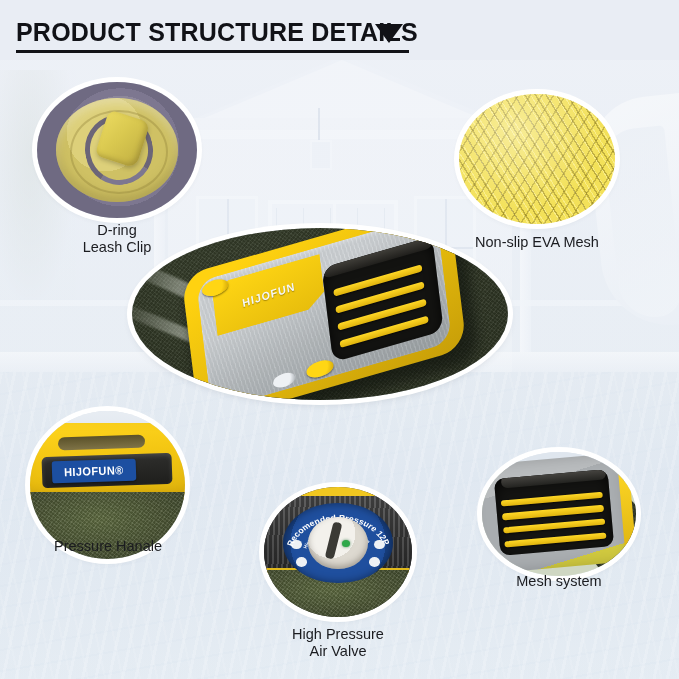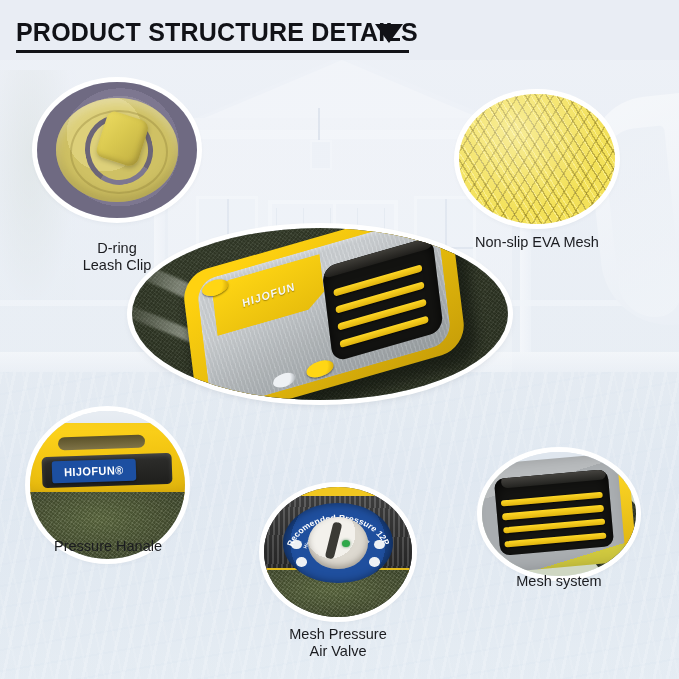--- a/index.html
+++ b/index.html
@@ -432,21 +432,21 @@
 
   <div class="callout">
     <div class="bubble dring-bg" style="left:37px;top:82px;width:160px;height:136px;">
       <div class="inner">
         <div class="dring-studs"></div>
         <div class="dring-plate"></div>
         <div class="dring-loop"></div>
         <div class="dring-tab"></div>
       </div>
     </div>
-    <div class="caption" style="left:14px;top:240px;width:206px;">D-ring
+    <div class="caption" style="left:14px;top:222px;width:206px;">D-ring
 Leash Clip</div>
   </div>
 
   <div class="callout">
     <div class="bubble eva-bg" style="left:459px;top:94px;width:156px;height:130px;">
       <div class="inner">
         <div class="eva-tex"></div>
         <div class="eva-sheen"></div>
       </div>
     </div>
@@ -495,21 +495,21 @@
             </text>
             <text font-size="4.6">
               <textPath href="#arcInner" startOffset="6%">High pressure inflation system</textPath>
             </text>
           </svg>
         </div>
 
         <div class="valve-cap"></div>
       </div>
     </div>
-    <div class="caption" style="left:249px;top:626px;width:178px;">Mesh Pressure
+    <div class="caption" style="left:249px;top:626px;width:178px;">High Pressure
 Air Valve</div>
   </div>
 
   <div class="callout">
     <div class="bubble ml-bg" style="left:482px;top:452px;width:154px;height:124px;">
       <div class="inner">
         <div class="ml-grass turf"></div>
         <div class="ml-deck"></div>
         <div class="ml-side"></div>
         <div class="ml-well">

